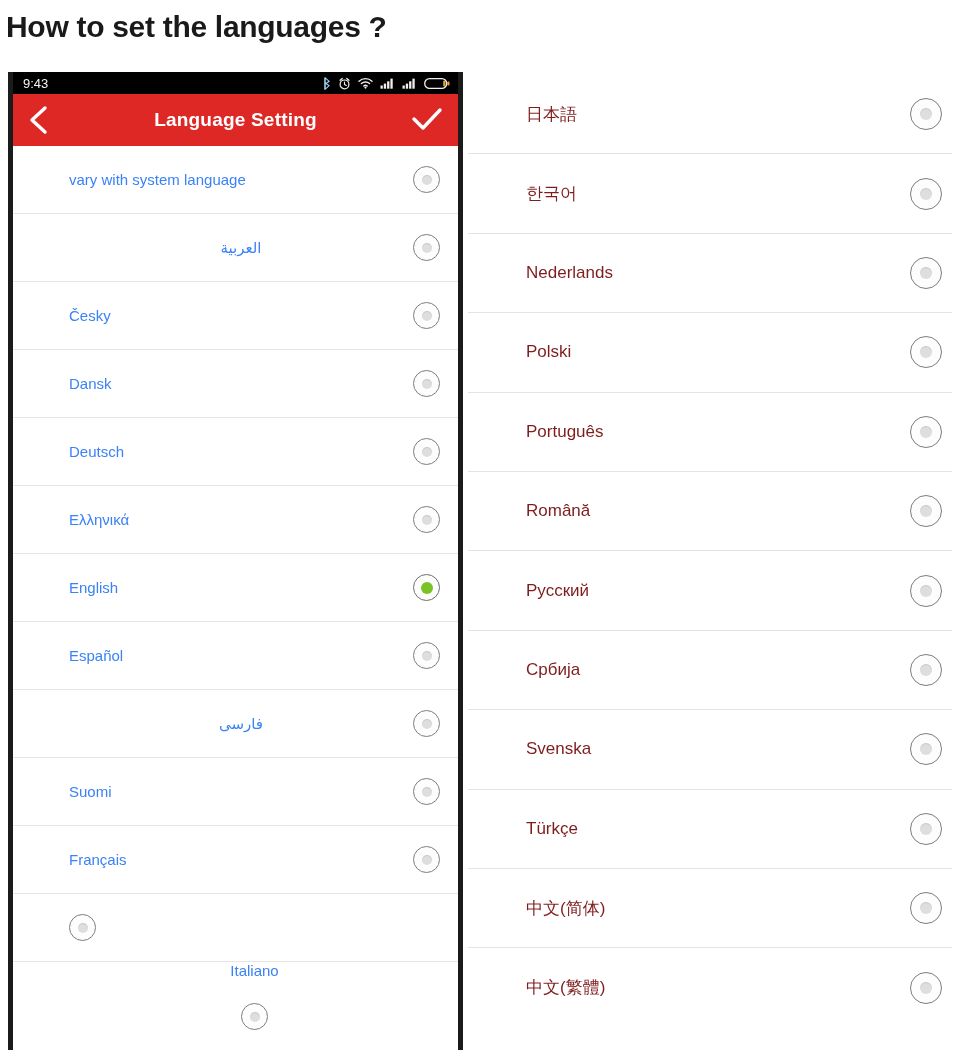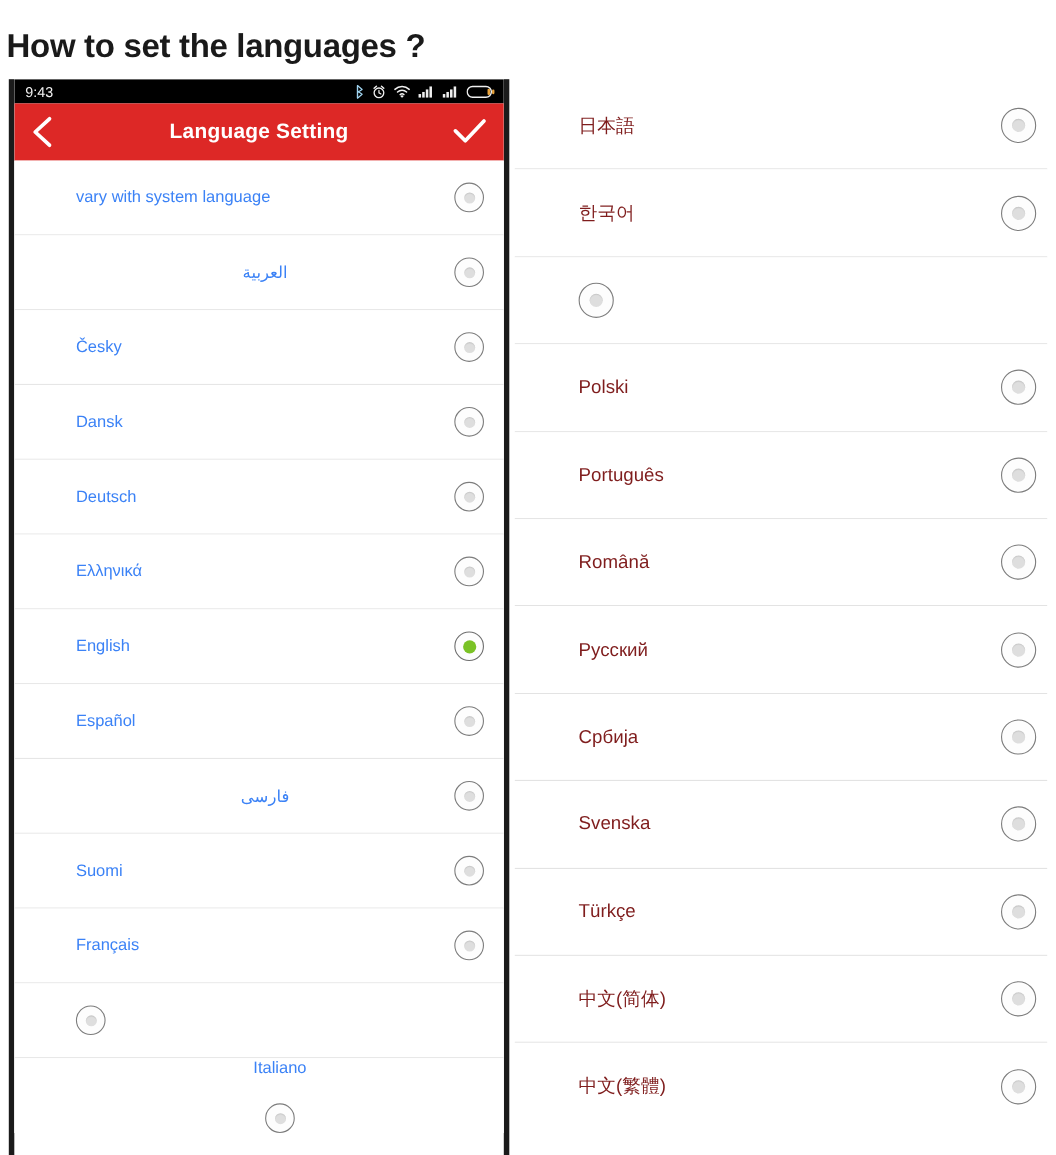--- a/index.html
+++ b/index.html
@@ -16,21 +16,21 @@
     position: relative;
     width: 960px;
     height: 1050px;
     background: #ffffff;
   }
 
   
   #page-title {
     position: absolute;
     left: 6px;
-    top: 26px;
+    top: 10px;
     font-size: 30px;
     font-weight: bold;
     letter-spacing: -0.3px;
     color: #1a1a1a;
     white-space: nowrap;
   }
 
   
   #phone {
     position: absolute;
@@ -314,20 +314,21 @@
           <span class="dot"></span>
         </span>
       </div>
       <div class="rrow">
         <span class="rrow-label">한국어</span>
         <span class="radio">
           <span class="dot"></span>
         </span>
       </div>
       <div class="rrow">
+        <span class="rrow-label">Nederlands</span>
         <span class="radio">
           <span class="dot"></span>
         </span>
       </div>
       <div class="rrow">
         <span class="rrow-label">Polski</span>
         <span class="radio">
           <span class="dot"></span>
         </span>
       </div>

